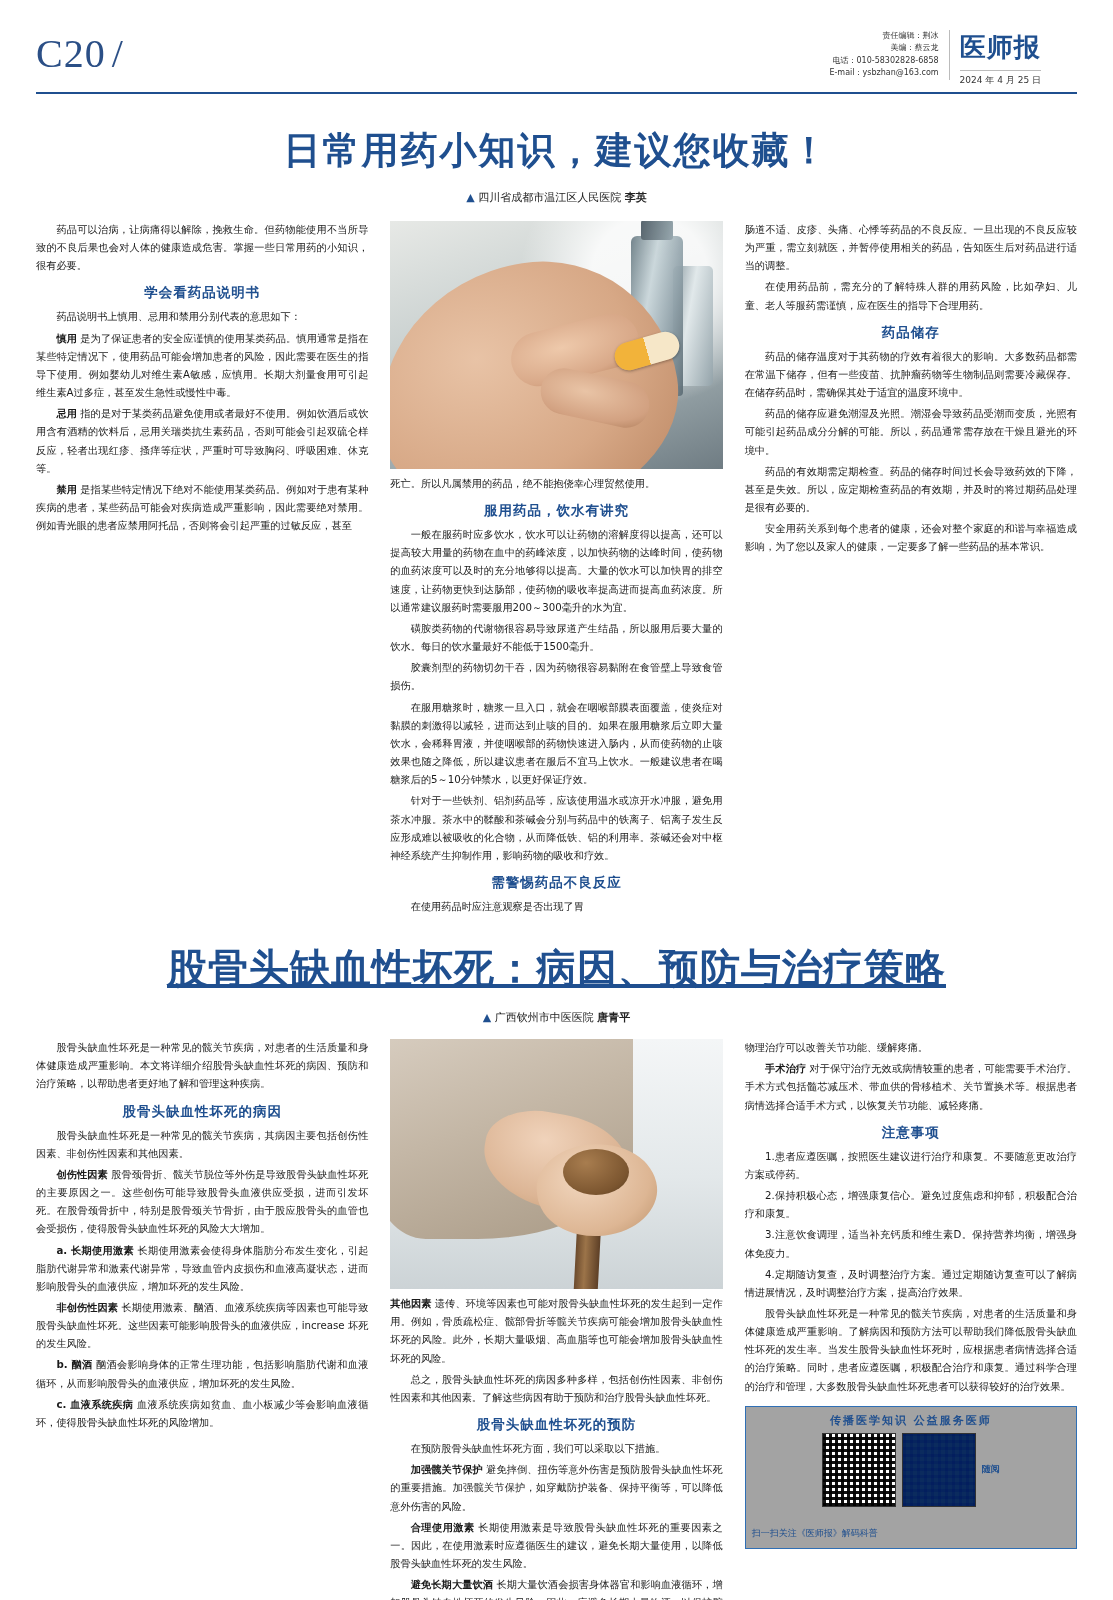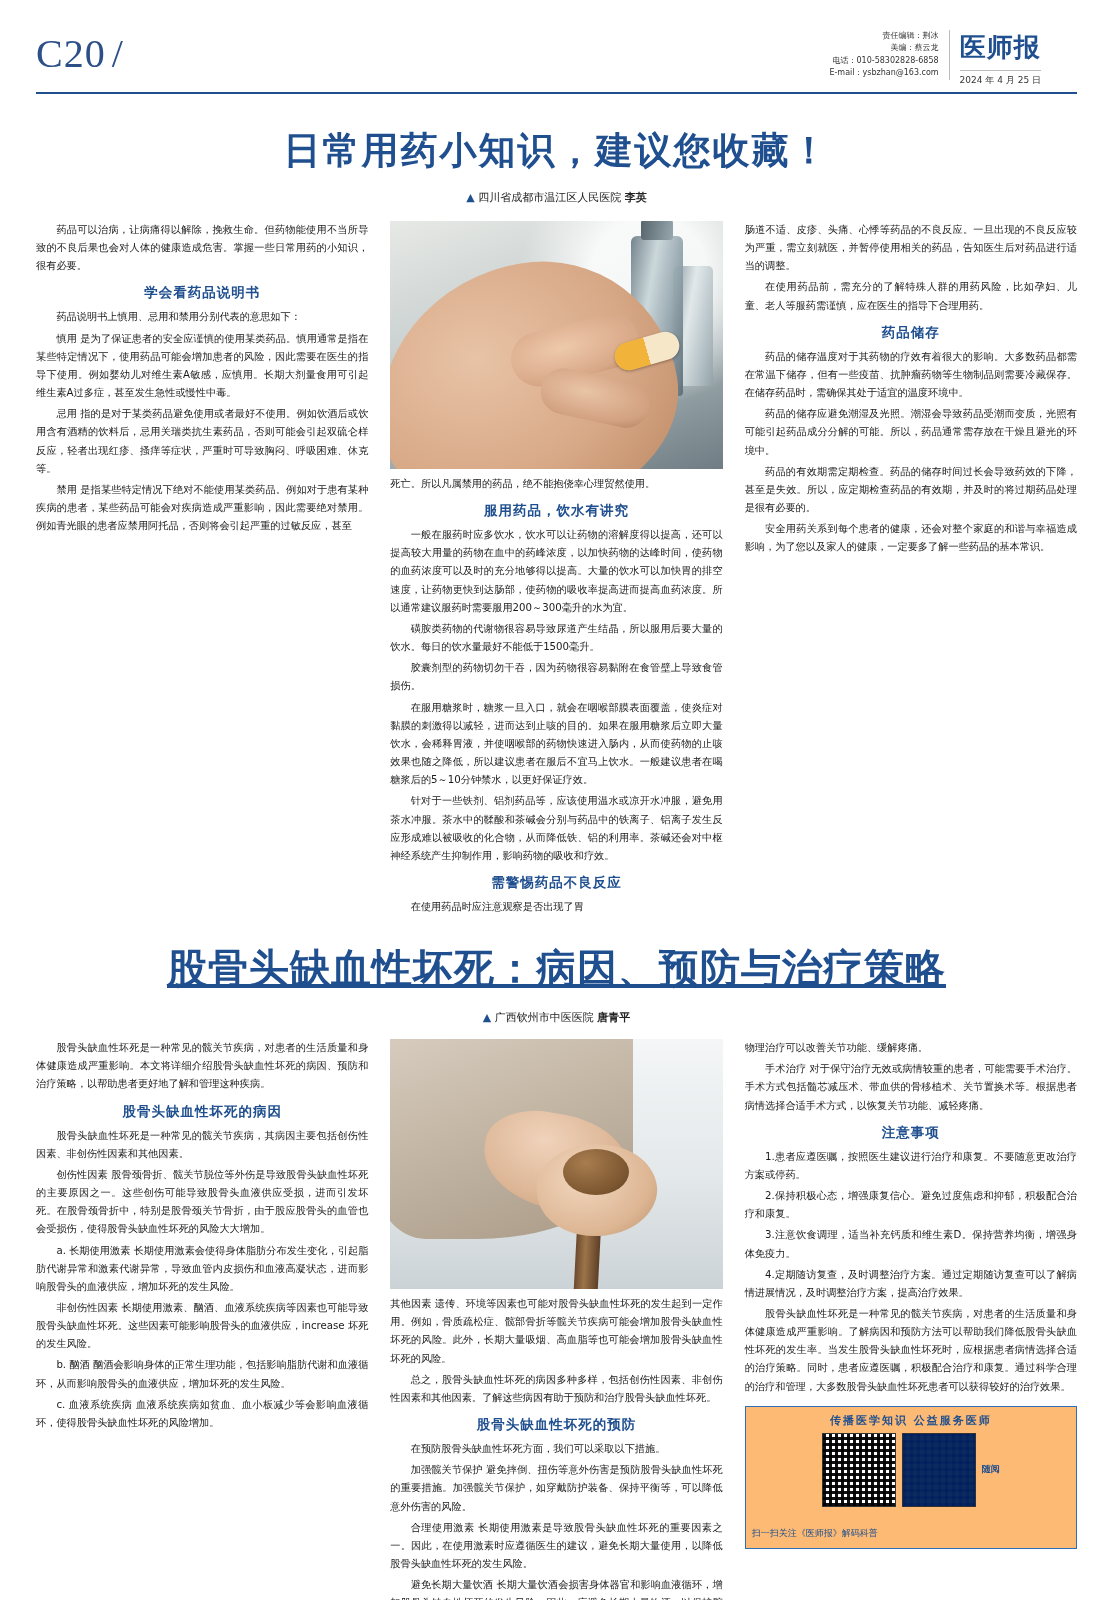--- a/index.html
+++ b/index.html
@@ -92,21 +92,21 @@
   p.indent { text-indent:2em; }
   h3.sub {
     font-family:"DejaVu Sans", sans-serif;
     font-weight:bold;
     font-size:13.5px;
     color:#1f4f8f;
     text-align:center;
     margin:9px 0 6px 0;
     letter-spacing:1px;
   }
-  .lead { font-weight:normal; }
+  .lead { font-weight:bold; }
 
   
   .photo1 {
     width:100%; height:248px; margin-bottom:6px;
     border:0; position:relative; overflow:hidden;
     background:linear-gradient(175deg,#cfd8dc 0%,#aeb9bf 40%,#8e9ba3 100%);
   }
   .p1-blurbg {
     position:absolute; inset:0;
     background:
@@ -196,21 +196,21 @@
   }
 
   .cols3b {
     display:grid;
     grid-template-columns:1fr 1fr 1fr;
     column-gap:22px;
   }
 
   
   .qrbox {
-    margin-top:10px; border:1px solid #2f6fb5; background:#fdba74;
+    margin-top:10px; border:1px solid #2f6fb5; background:#a3a3a3;
     padding:6px 6px 8px 6px;
   }
   .qr-head {
     text-align:center; font-family:"DejaVu Sans", sans-serif;
     font-weight:bold; font-size:11px; color:#1f4f8f; letter-spacing:2px;
     padding-bottom:5px;
   }
   .qr-row { display:flex; align-items:center; gap:6px; justify-content:center; }
   .qr {
     width:74px; height:74px; background:#fff; border:1px solid #333;

